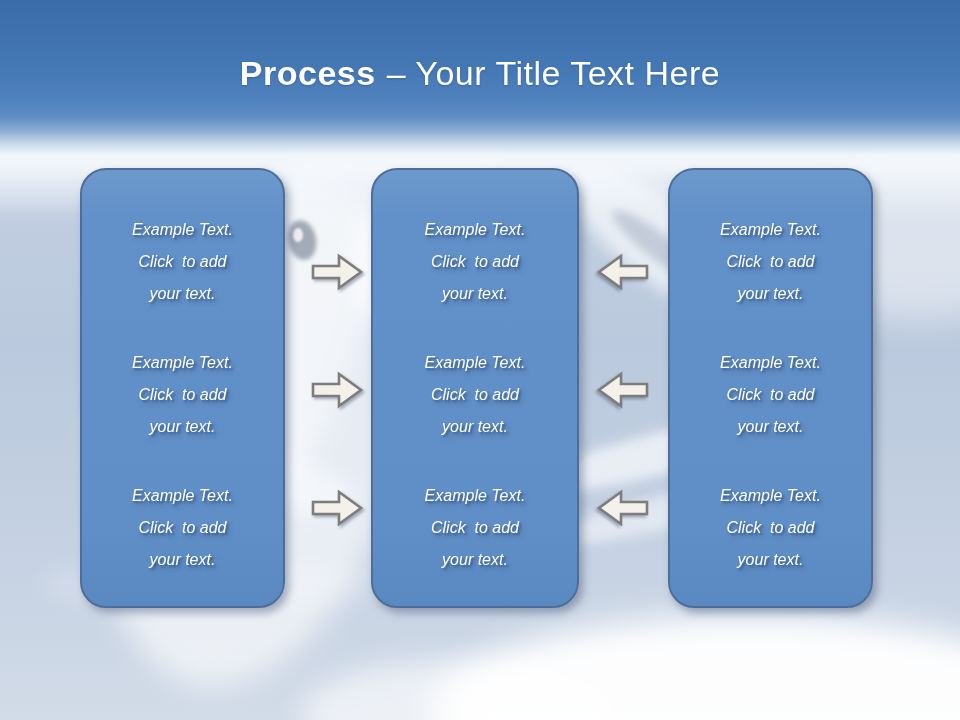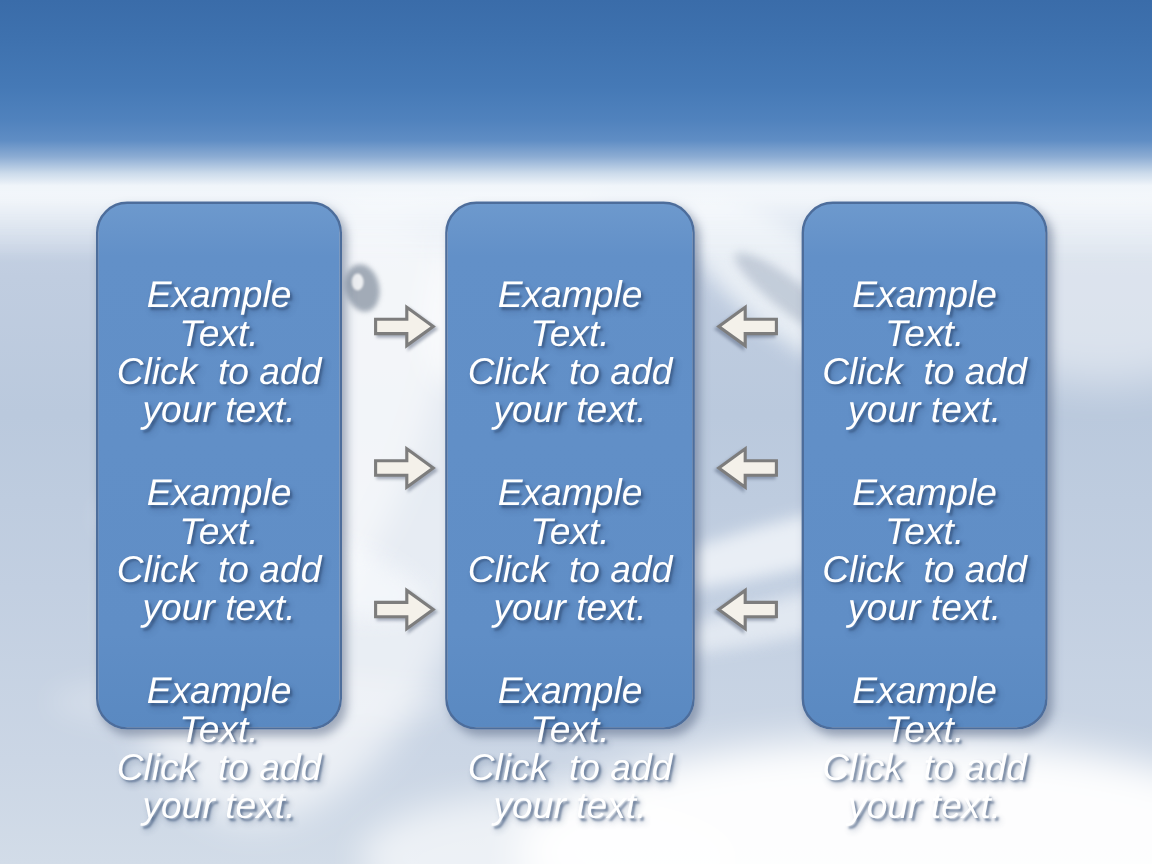--- a/index.html
+++ b/index.html
@@ -134,26 +134,26 @@
     background:linear-gradient(180deg,#6d99cd 0%,#6290c8 10%,#608ec6 82%,#5a89c1 100%);
     border:2px solid #4d6d9b;
     border-radius:26px;
     box-shadow:4px 5px 8px rgba(82,98,128,0.5);
     padding-top:44px;
   }
   .box-left{left:80px;width:205px;}
   .box-middle{left:371px;width:208px;}
   .box-right{left:668px;width:205px;}
   .ph{
-    margin:16px 6px 37px 6px;
+    margin:0 6px 37px 6px;
     text-align:center;
     white-space:pre-wrap;
     color:#ffffff;
     font-style:italic;
-    font-size:31px;line-height:32px;
+    font-size:16px;line-height:32px;
     text-shadow:2px 2px 2px rgba(44,70,110,0.6),3px 4px 5px rgba(44,70,110,0.3);
     cursor:pointer;
   }
   
   .arrow{
     position:absolute;width:54px;height:40px;z-index:9;
   }
   .arrow svg{
     width:54px;height:40px;display:block;
     filter:drop-shadow(2px 2px 1.5px rgba(70,85,110,0.45));
@@ -182,20 +182,21 @@
     <div class="shape engine"></div>
     <div class="shape engine-hl"></div>
     <div class="shape cloud-big"></div>
     <div class="shape cloud-mid"></div>
     <div class="shape cloud-topright"></div>
     <div class="shape cloud-streak"></div>
   </div>
   <div class="fog-band"></div>
 
   <div class="header-band"></div>
+  <h1 class="title"><span class="t-bold">Process</span><span class="t-rest">– Your Title Text Here</span></h1>
 
   <div class="box box-left">
     <p class="ph">Example Text.
 Click  to add
 your text.</p>
     <p class="ph">Example Text.
 Click  to add
 your text.</p>
     <p class="ph">Example Text.
 Click  to add

